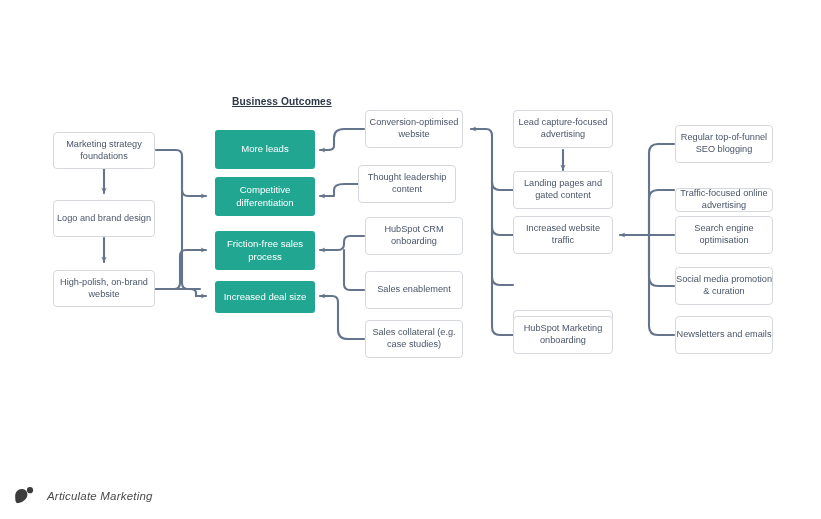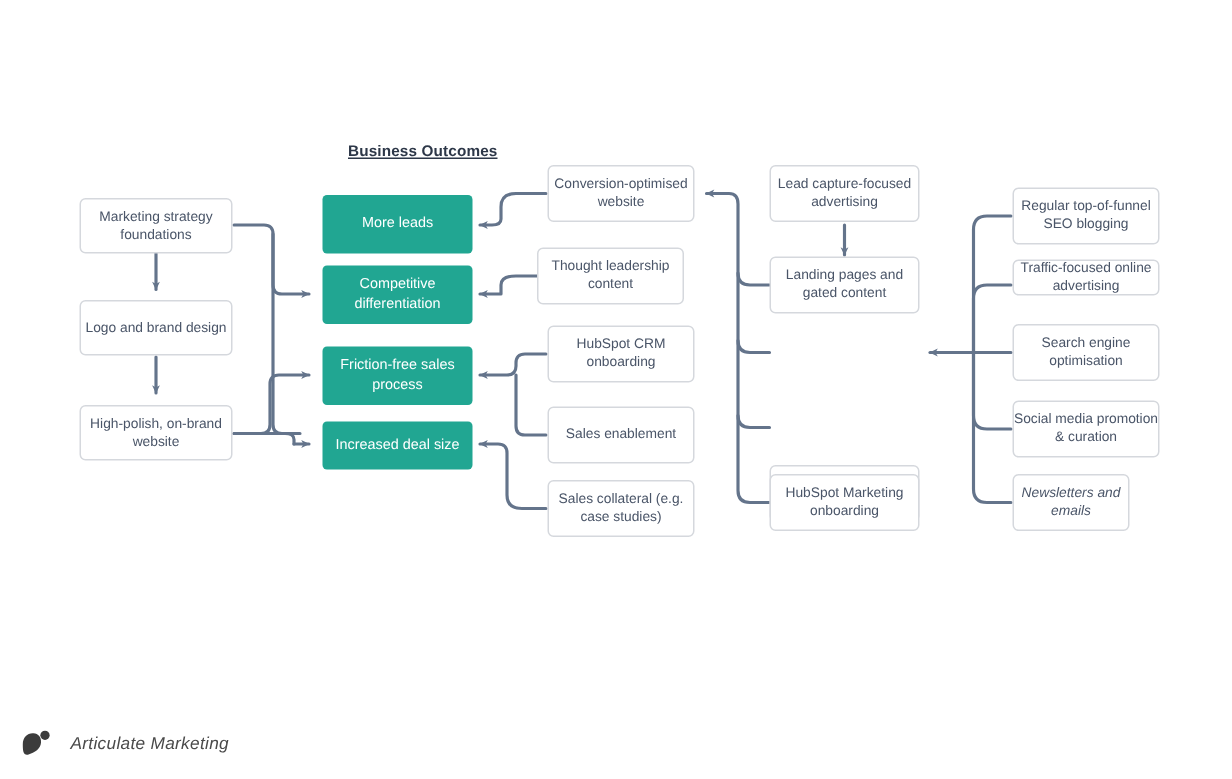--- a/index.html
+++ b/index.html
@@ -141,34 +141,35 @@
   <div class="node node-plain" style="left:365px;top:217px;width:98px;height:38px;">HubSpot CRM onboarding</div>
 
   <div class="node node-plain" style="left:365px;top:271px;width:98px;height:38px;">Sales enablement</div>
 
   <div class="node node-plain" style="left:365px;top:320px;width:98px;height:38px;">Sales collateral (e.g. case studies)</div>
 
   <div class="node node-plain" style="left:513px;top:110px;width:100px;height:38px;">Lead capture-focused advertising</div>
 
   <div class="node node-plain" style="left:513px;top:171px;width:100px;height:38px;">Landing pages and gated content</div>
 
+  <div class="node node-plain" style="left:513px;top:216px;width:100px;height:38px;">Increased website traffic</div>
 
   <div class="node node-plain" style="left:513px;top:266px;width:100px;height:38px;margin-top:44px;">Interactive calculators</div>
 
   <div class="node node-plain" style="left:513px;top:316px;width:100px;height:38px;">HubSpot Marketing onboarding</div>
 
   <div class="node node-plain" style="left:675px;top:125px;width:98px;height:38px;">Regular top-of-funnel SEO blogging</div>
 
-  <div class="node node-plain" style="left:675px;top:173px;width:98px;height:24px;">Traffic-focused online advertising</div>
+  <div class="node node-plain" style="left:675px;top:188px;width:98px;height:24px;">Traffic-focused online advertising</div>
 
   <div class="node node-plain" style="left:675px;top:216px;width:98px;height:38px;">Search engine optimisation</div>
 
   <div class="node node-plain" style="left:675px;top:267px;width:98px;height:38px;">Social media promotion &amp; curation</div>
 
-  <div class="node node-plain" style="left:675px;top:316px;width:78px;height:38px;font-style:italic;">Newsletters and emails</div>
+  <div class="node node-plain" style="left:675px;top:316px;width:98px;height:38px;">Newsletters and emails</div>
 
   <div class="brand" style="left:12px;top:484px;">
     <span>
       <svg class="brand-mark" viewBox="0 0 24 24" xmlns="http://www.w3.org/2000/svg">
         <path d="M3.2,12.2 C3.2,7.6 6.4,4.6 10.3,4.9 C13.6,5.15 15.6,7.6 15.35,11.0
                  C15.05,15.0 11.4,17.9 6.6,19.1 C5.2,19.45 4.0,18.7 3.6,17.2
                  C3.3,16.0 3.2,14.2 3.2,12.2 Z" fill="#3c3c3c"></path>
         <circle cx="18.0" cy="6.2" r="3.1" fill="#3c3c3c"></circle>
       </svg>
     </span>

